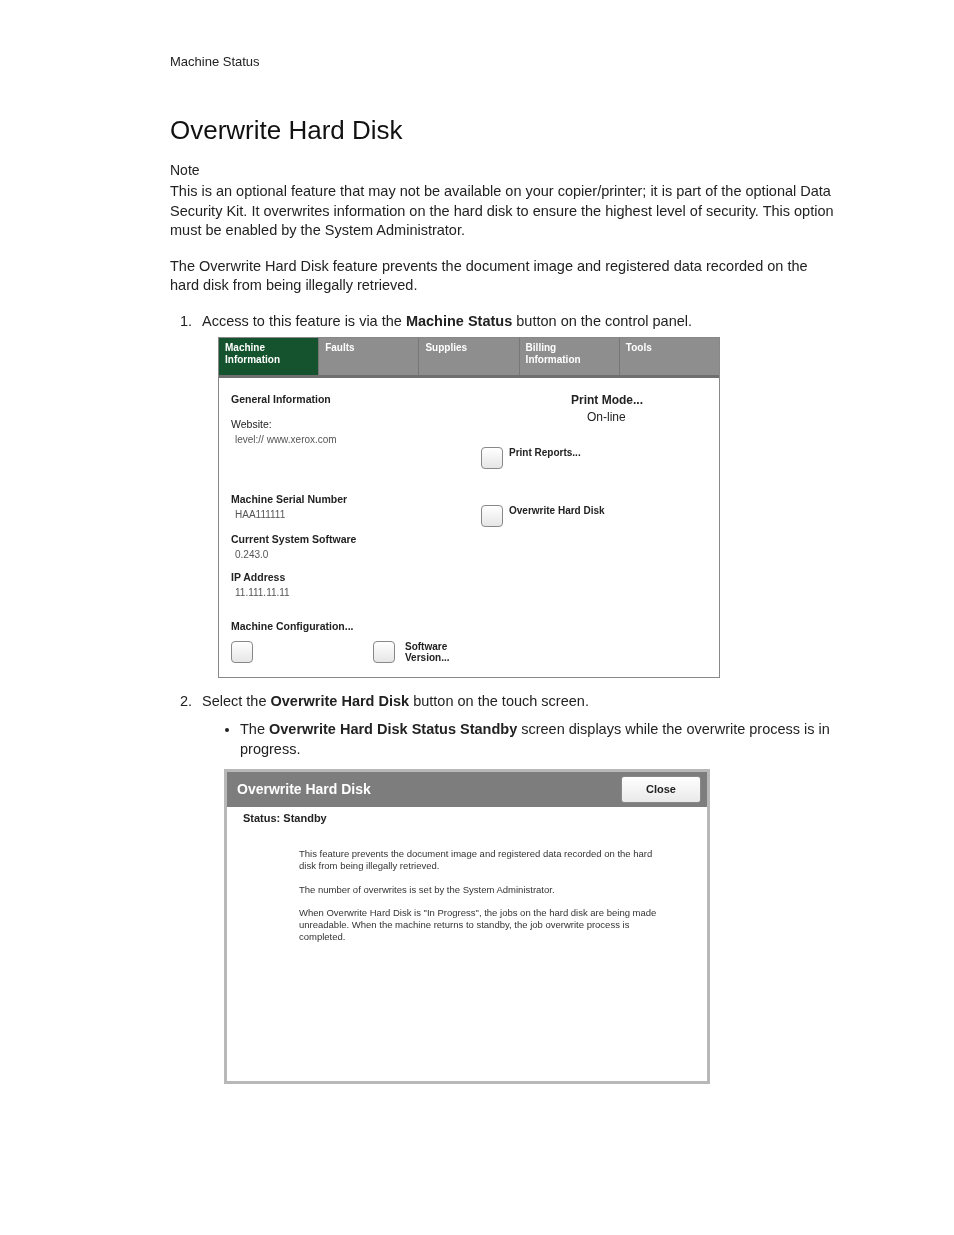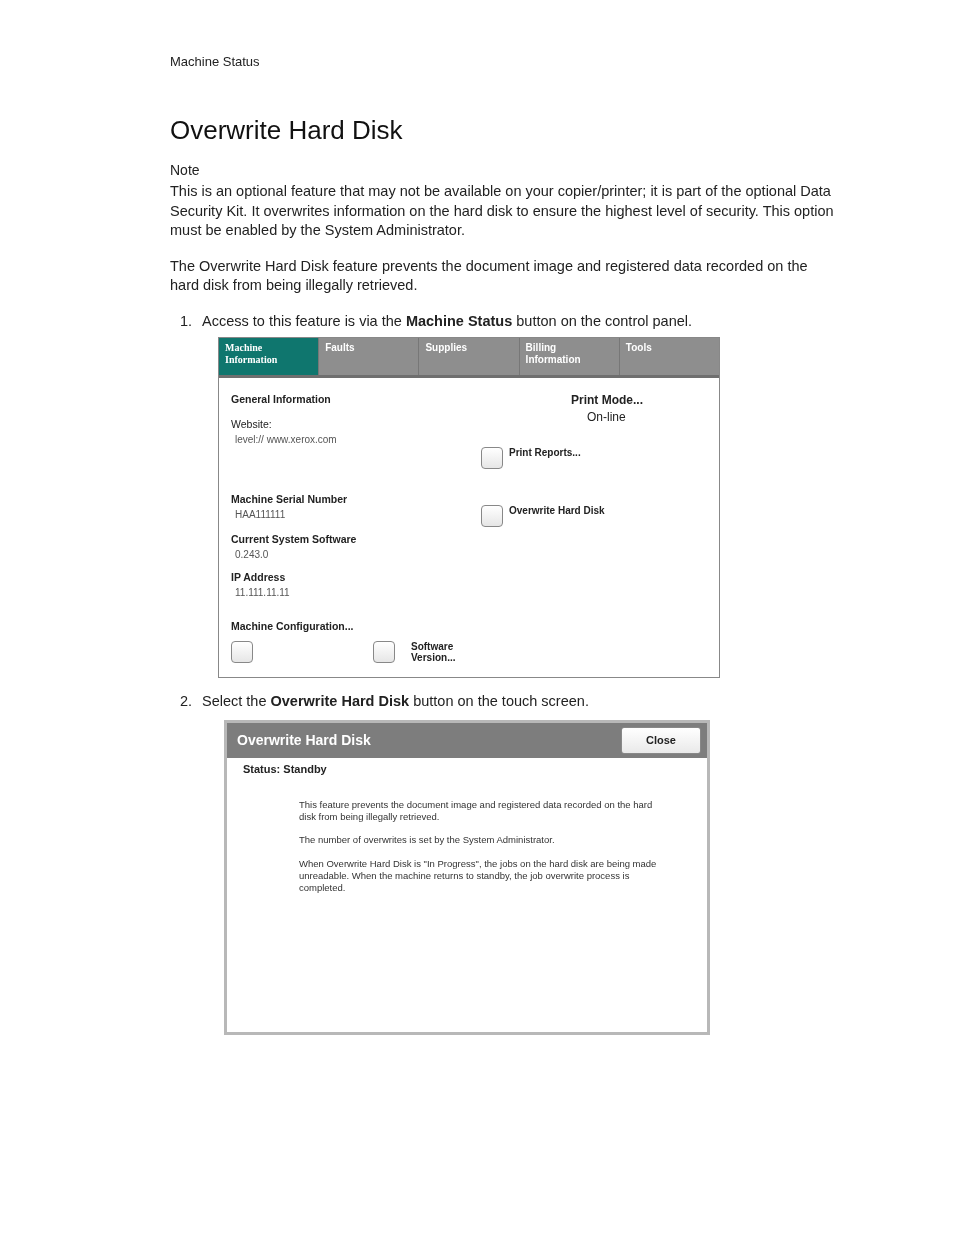--- a/index.html
+++ b/index.html
@@ -64,22 +64,21 @@
     padding: 4px 6px 10px 6px;
     font-size: 10px;
     font-weight: 700;
     color: #fff;
     border-right: 1px solid #777;
     background: #8e8e8e;
     line-height: 1.15;
     min-height: 22px;
   }
   .tab.active {
-    background: #0f766e;
-    font-family: Liberation Serif, serif;
+    background: #14532d;
   }
   .tab:last-child { border-right: none; }
   .panel1-body {
     display: flex;
     padding: 12px 0 14px 12px;
   }
   .p1-left { width: 250px; }
   .p1-right { flex: 1; position: relative; }
   .field-title { font-size: 10.5px; font-weight: 700; margin-top: 2px; }
   .field-val { font-size: 10px; color: #555; margin: 2px 0 0 4px; }
@@ -202,21 +201,21 @@
             <div style="height:8px"></div>
             <div class="field-title">Current System Software</div>
             <div class="field-val">0.243.0</div>
             <div style="height:6px"></div>
             <div class="field-title">IP Address</div>
             <div class="field-val">11.111.11.11</div>
             <div style="height:20px"></div>
             <div class="cfg-label">Machine Configuration...</div>
             <div class="bottom-btns">
               <div class="mini-btn"></div>
-              <div style="display:flex; gap:16px; align-items:flex-start;">
+              <div style="display:flex; gap:10px; align-items:flex-start;">
                 <div class="mini-btn"></div>
                 <div class="mini-label" style="white-space:pre-line">Software
 Version...</div>
               </div>
             </div>
           </div>
           <div class="p1-right">
             <div class="print-mode">
               <span>Print Mode...</span>
               <span class="sub">On-line</span>
@@ -231,20 +230,25 @@
               <div class="mini-btn"></div>
               <div class="mini-label">Overwrite Hard Disk</div>
             </div>
           </div>
         </div>
       </div>
     </li>
 
     <li>
       <span>Select the </span><span class="b">Overwrite Hard Disk</span><span> button on the touch screen.</span>
+      <ul class="bullets">
+        <li>
+          <span>The </span><span class="b">Overwrite Hard Disk Status Standby</span><span> screen displays while the overwrite process is in progress.</span>
+        </li>
+      </ul>
 
       
       <div class="panel2">
         <div class="p2-titlebar">
           <div class="p2-title">Overwrite Hard Disk</div>
           <div class="p2-close">Close</div>
         </div>
         <div class="p2-body">
           <div class="p2-status">Status: Standby</div>
           <div class="p2-para">This feature prevents the document image and registered data recorded on the hard disk from being illegally retrieved.</div>

